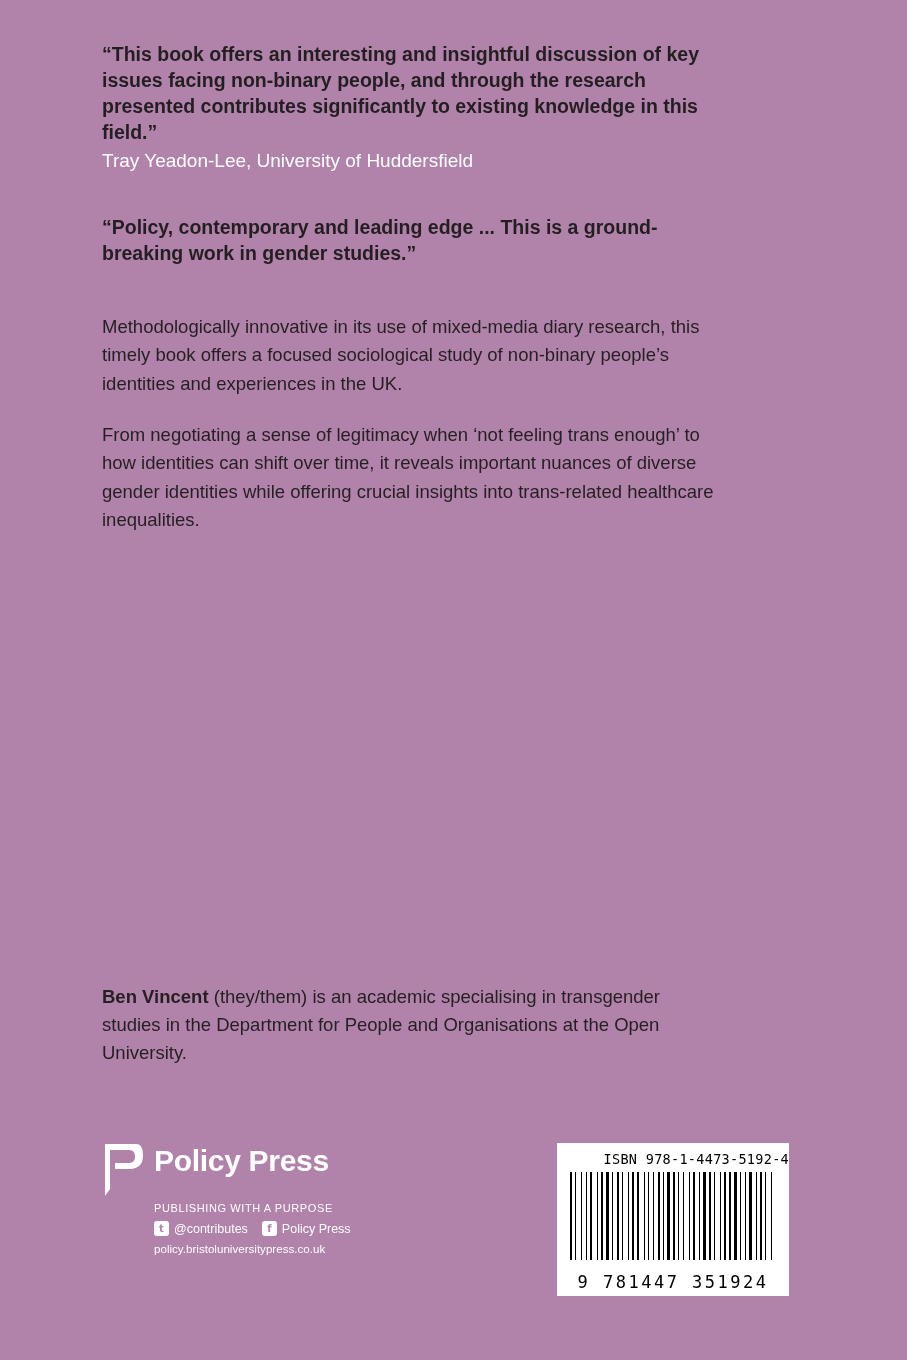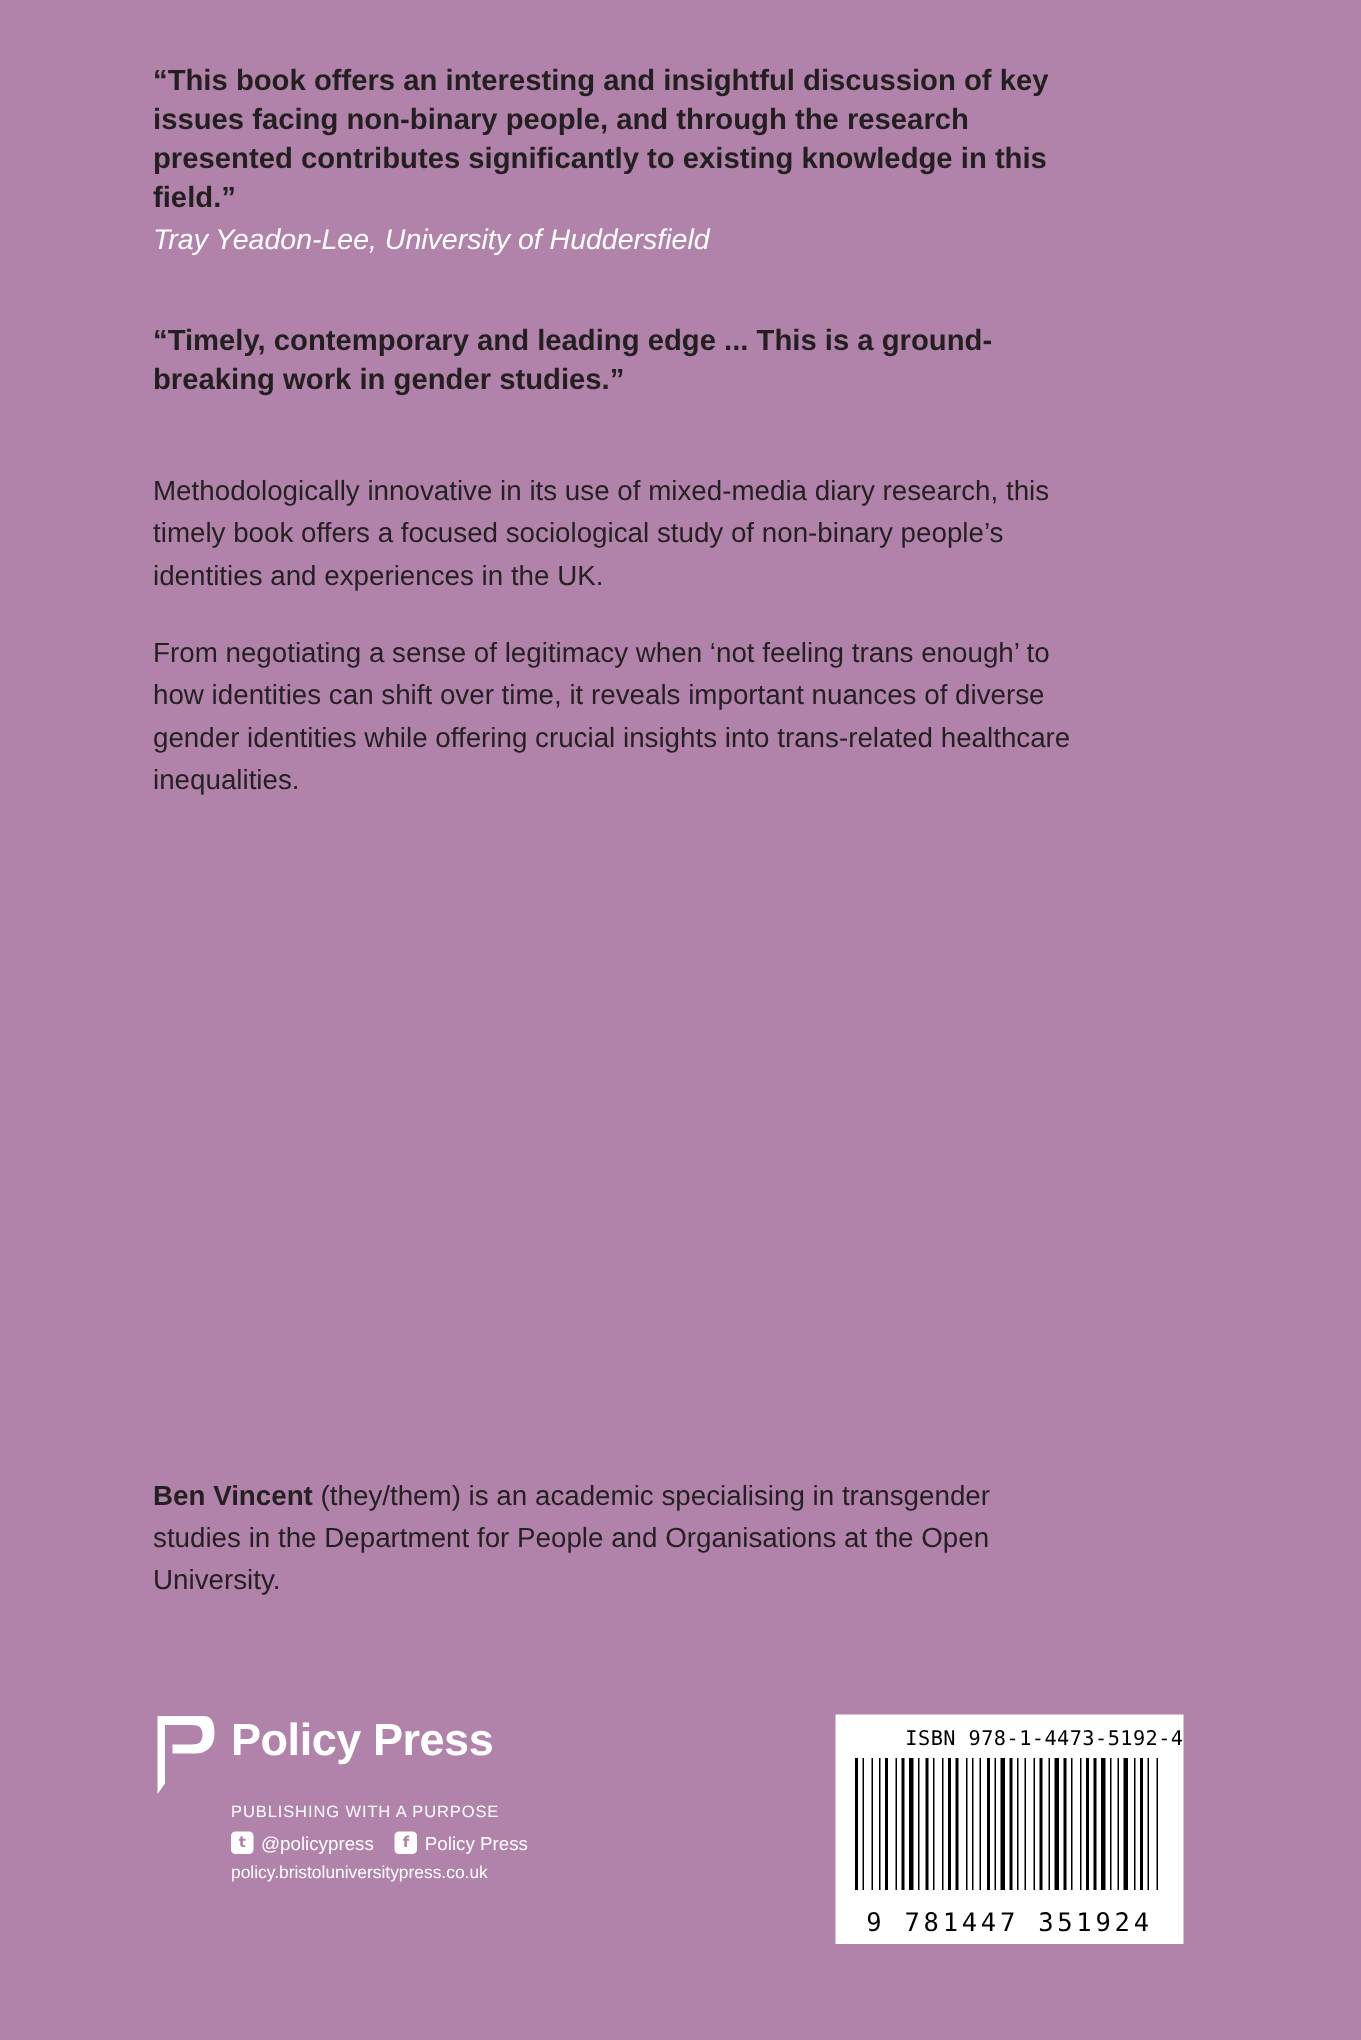--- a/index.html
+++ b/index.html
@@ -29,21 +29,20 @@
   }
   .endorsement-quote {
     font-weight: bold;
     font-size: 19.5px;
     line-height: 1.33;
     color: #231f20;
     max-width: 615px;
     margin: 0 0 2px 0;
   }
   .endorsement-attrib {
-    font-style: italic;
     font-size: 19px;
     line-height: 1.35;
     color: #ffffff;
     margin: 0;
   }
   .endorsement.second {
     margin-top: 42px;
   }
 
   
@@ -183,21 +182,21 @@
 <body>
 
 <div class="page">
 
   <div class="endorsement first">
     <p class="endorsement-quote">“This book offers an interesting and insightful discussion of key issues facing non-binary people, and through the research presented contributes significantly to existing knowledge in this field.”</p>
     <p class="endorsement-attrib">Tray Yeadon-Lee, University of Huddersfield</p>
   </div>
 
   <div class="endorsement second">
-    <p class="endorsement-quote">“Timely, contemporary and leading edge ... This is a ground-breaking work in gender studies.”</p>
+    <p class="endorsement-quote">“Policy, contemporary and leading edge ... This is a ground-breaking work in gender studies.”</p>
   </div>
 
   <div class="blurb">
     <p>Methodologically innovative in its use of mixed-media diary research, this timely book offers a focused sociological study of non-binary people’s identities and experiences in the UK.</p>
     <p>From negotiating a sense of legitimacy when ‘not feeling trans enough’ to how identities can shift over time, it reveals important nuances of diverse gender identities while offering crucial insights into trans-related healthcare inequalities.</p>
   </div>
 
   <div class="author-bio"><span class="author-name">Ben Vincent</span><span> (they/them) is an academic specialising in transgender studies in the Department for People and Organisations at the Open University.</span></div>
 
   <div class="publisher">
@@ -208,21 +207,21 @@
           <path d="M3 2 L34 2 C40 2 41 8 41 14 C41 22 36 27 28 27 L13 27 L13 21 L26 21 C31 21 33 19 33 14.5 C33 10 31 8 26 8 L8 8 L8 2 Z" fill="#ffffff"></path>
           <text x="13" y="22" font-family="Liberation Sans, sans-serif" font-size="0" fill="#ffffff">P</text>
         </svg>
       </div>
       <div class="logo-name">Policy Press</div>
     </div>
     <div class="logo-tagline">PUBLISHING WITH A PURPOSE</div>
     <div class="social-row">
       <div class="social-item">
         <span class="social-badge">t</span>
-        <span class="social-handle">@policypress</span>
+        <span class="social-handle">@contributes</span>
       </div>
       <div class="social-item">
         <span class="social-badge">f</span>
         <span class="social-handle">Policy Press</span>
       </div>
     </div>
     <div class="website">policy.bristoluniversitypress.co.uk</div>
   </div>
 
   <div class="barcode-box">

